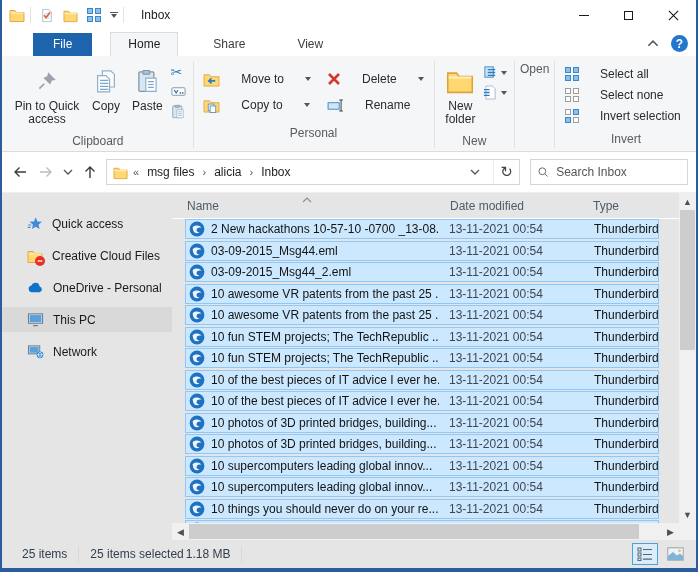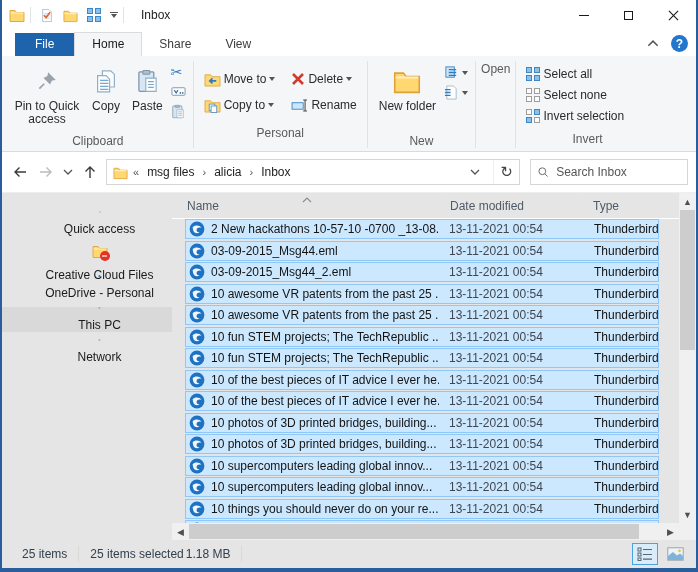--- a/index.html
+++ b/index.html
@@ -20,37 +20,37 @@
   .titlebar .sep { width: 1px; height: 16px; background: #e3e3e3; margin: 0 5px; }
   .qat { display: flex; align-items: center; gap: 9px; margin-left: 4px; }
   .title { margin-left: 12px; color: #1e1e1e; }
   .win-controls { margin-left: auto; display: flex; height: 30px; }
   .win-btn { width: 45px; height: 30px; display: flex; align-items: center; justify-content: center; }
   .glyph-min { width: 10px; height: 1px; background: #1a1a1a; }
   .glyph-max { width: 9px; height: 9px; border: 1px solid #1a1a1a; }
   .ic { display: inline-block; vertical-align: middle; }
   
   .tabrow { height: 26px; display: flex; align-items: flex-end; background: #fff; padding-left: 13px; position: relative; }
-  .tab { padding: 4px 17px 5px; color: #3d3d3d; }
+  .tab { padding: 4px 17px 5px; color: #3d3d3d; margin-left: 18px; }
   .tab-file { background: #1d64ad; color: #fff; padding: 4px 20px 5px; }
   .tab-active { background: #f5f6f7; border: 1px solid #dadbdc; border-bottom: none; color: #1a1a1a; }
   .tabrow-right { position: absolute; right: 8px; bottom: 4px; display: flex; align-items: center; gap: 12px; }
   .help-circle { width: 17px; height: 17px; border-radius: 50%; background: #2277cc; color: #fff; font-weight: bold;
     display: flex; align-items: center; justify-content: center; font-size: 12px; }
   
   .ribbon { height: 96px; background: #f5f6f7; border-bottom: 1px solid #dadbdc; display: flex; padding: 2px 0 0 2px; }
   .rgroup { display: flex; flex-direction: column; padding: 2px 4px 0; }
   .rgroup-body { flex: 1; display: flex; align-items: flex-start; }
   .rgroup-label { text-align: center; color: #5a5a5a; padding: 2px 0 3px; }
   .rdivider { width: 1px; background: #e2e2e2; margin: 3px 1px; }
   .bigbtn { display: flex; flex-direction: column; align-items: center; padding: 4px 6px 2px; text-align: center; color: #2b2b2b; }
   .bigbtn .bicon { height: 34px; display: flex; align-items: center; justify-content: center; }
   .bigbtn .blabel { line-height: 13px; margin-top: 2px; }
   .smallcol { display: flex; flex-direction: column; justify-content: flex-start; gap: 5px; padding: 5px 2px; }
-  .sbtn { display: flex; align-items: center; gap: 3px; color: #2b2b2b; padding: 2px 3px; white-space: nowrap; }
+  .sbtn { display: flex; align-items: center; gap: 21px; color: #2b2b2b; padding: 2px 3px; white-space: nowrap; }
   .caret { width: 0; height: 0; border-left: 3.5px solid transparent; border-right: 3.5px solid transparent; border-top: 4px solid #555; display: inline-block; }
   .org-grid { display: grid; grid-template-columns: auto auto; grid-auto-rows: 26px; align-items: center; padding: 6px 2px; column-gap: 10px; }
   .sel-col { display: flex; flex-direction: column; gap: 3px; padding: 5px 2px; }
   .grid4 { width: 14px; height: 14px; display: grid; grid-template: 1fr 1fr / 1fr 1fr; gap: 2px; }
   .grid4 i { background: #8bc0ea; border: 1px solid #3c87c8; }
   .grid4.off i { background: #fdfdfd; border-color: #9d9d9d; }
   .grid4.inv i:nth-child(1), .grid4.inv i:nth-child(4) { background: #fdfdfd; border-color: #9d9d9d; }
   .scissors { color: #2e7bbf; font-size: 14px; line-height: 14px; }
   
   .addressrow { height: 40px; display: flex; align-items: center; padding: 0 8px 0 6px; gap: 4px; background: #fff; }
@@ -61,21 +61,21 @@
   .crumb-sep { color: #555; font-size: 11px; }
   .addr-spacer { flex: 1; }
   .addr-btn { width: 26px; height: 24px; display: flex; align-items: center; justify-content: center; border-left: 1px solid #eee; }
   .refresh { font-size: 15px; color: #444; }
   .searchbox { width: 158px; height: 26px; border: 1px solid #d6d6d6; display: flex; align-items: center; padding: 0 6px; gap: 7px; margin-left: 6px; }
   .searchbox input { border: none; outline: none; width: 100%; font: inherit; color: #1e1e1e; background: transparent; }
   .searchbox input::placeholder { color: #555; opacity: 1; }
   
   .main { flex: 1; display: flex; border-top: 1px solid #eee; overflow: hidden; }
   .sidebar { width: 170px; padding-top: 18px; flex-shrink: 0; }
-  .side-item { height: 25px; display: flex; align-items: center; gap: 9px; padding-left: 25px; margin-bottom: 7px; color: #1a1a1a; flex-direction: column; }
+  .side-item { height: 25px; display: flex; align-items: center; gap: 9px; padding-left: 25px; margin-bottom: 7px; color: #1a1a1a; }
   .side-item.selected { background: #d9d9d9; }
   .filearea { flex: 1; position: relative; overflow: hidden; }
   .listview { position: absolute; left: 0; right: 17px; top: 0; bottom: 17px; overflow: hidden; }
   .cols { height: 26px; display: flex; align-items: center; color: #4f5b66; border-bottom: 1px solid #fff; position: relative; }
   .col-name { width: 268px; padding-left: 15px; position: relative; }
   .col-date { width: 142px; padding-left: 9px; border-left: 1px solid #e6e6e6; align-self: stretch; display: flex; align-items: center; }
   .col-type { flex: 1; padding-left: 10px; border-left: 1px solid #e6e6e6; align-self: stretch; display: flex; align-items: center; }
   .sort-ind { position: absolute; left: 130px; top: -2px; }
   .rows { position: absolute; top: 26px; left: 0; right: 0; bottom: 0; overflow: hidden; }
   .frow { height: 20px; margin: 0 0 1.5px 13px; width: 474px; background: #cce8ff; border: 1px solid #8fc8f8;

